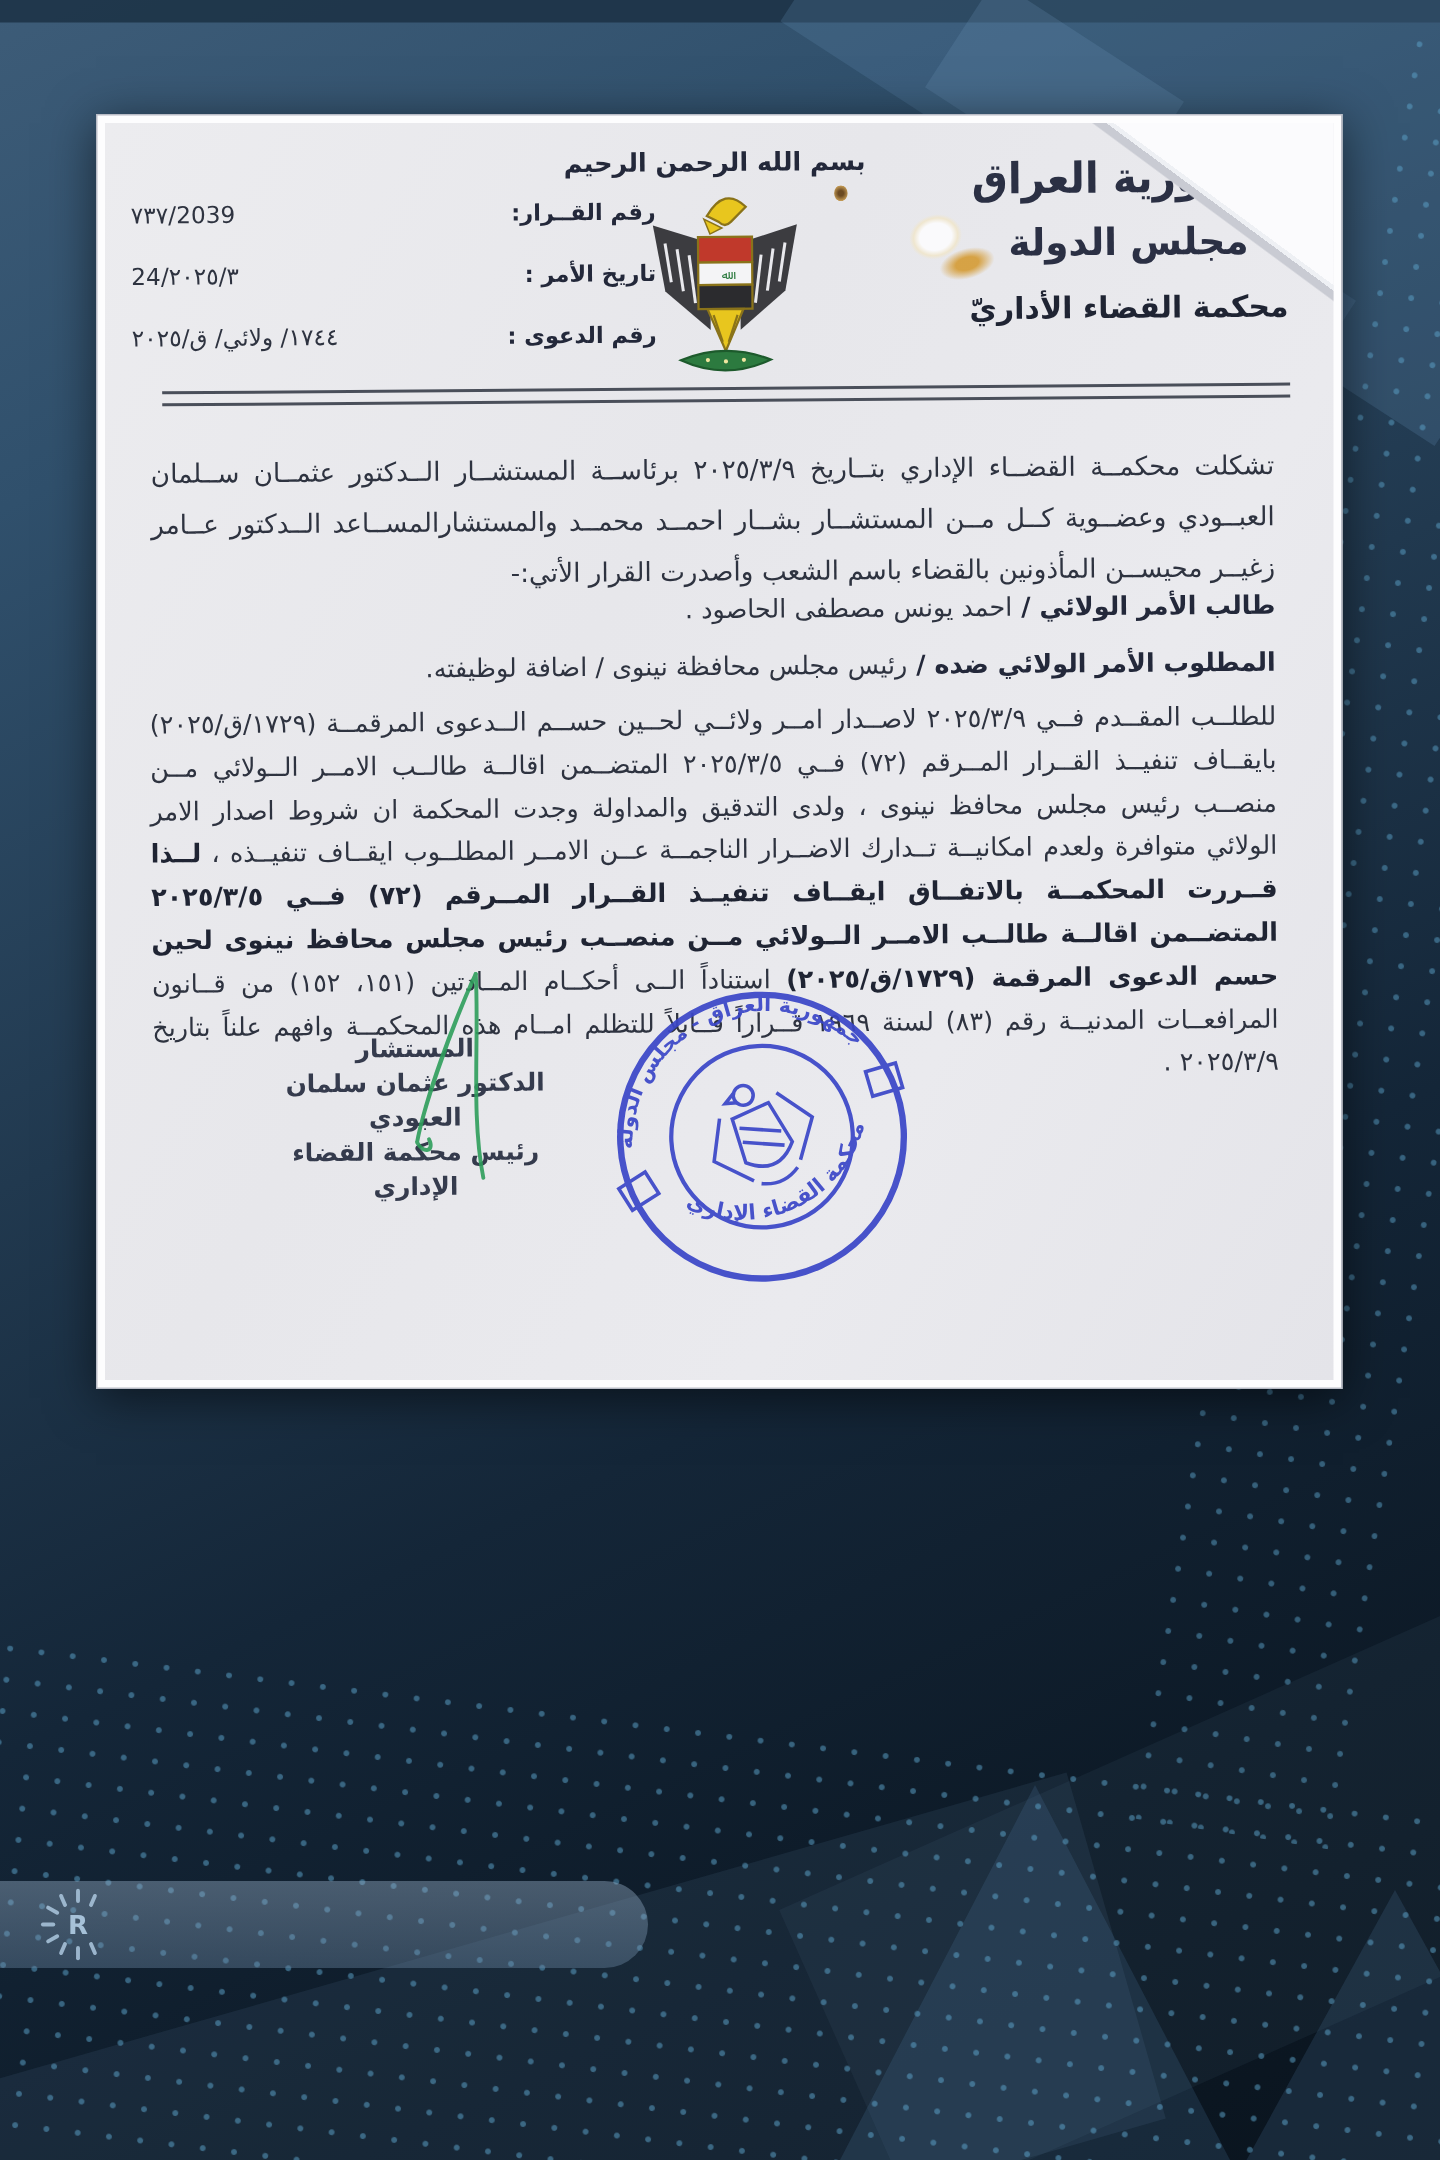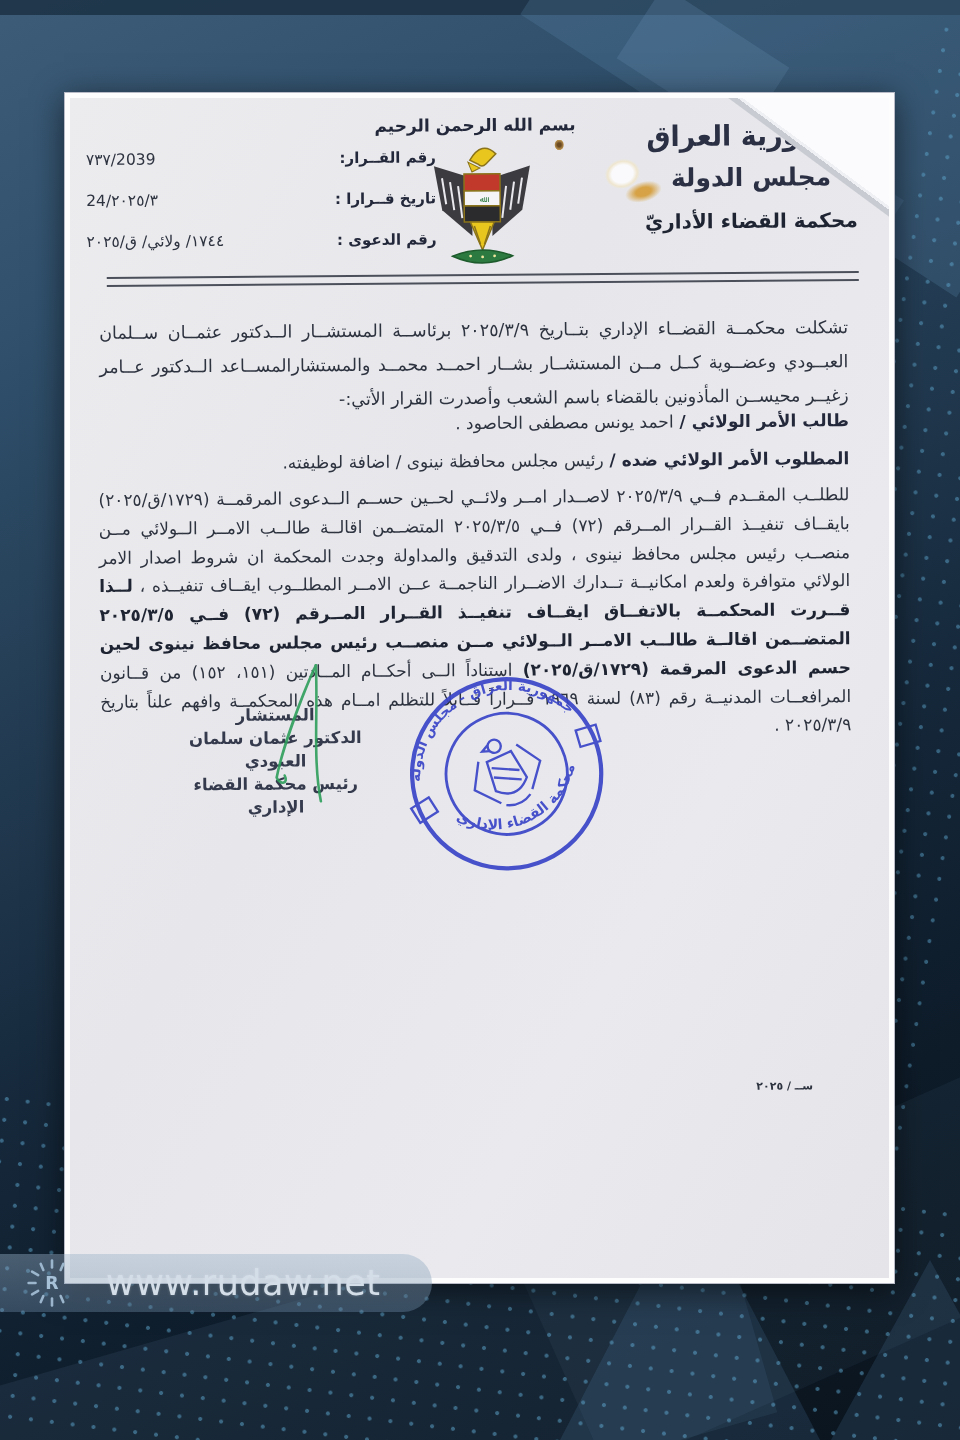--- a/index.html
+++ b/index.html
@@ -21,21 +21,21 @@
   .dots{position:absolute;
     background-image:radial-gradient(circle at 2px 2px,rgba(96,170,210,.55) 1.6px,rgba(0,0,0,0) 2.3px);
     background-size:21px 21px;}
   .dots.right{right:-20px;top:30px;width:130px;height:1200px;transform:rotate(9deg);opacity:.85;}
   .dots.bottom{left:-40px;top:1160px;width:1100px;height:330px;transform:rotate(7deg);opacity:.9;}
   .peak{position:absolute;background:rgba(50,80,108,.35);clip-path:polygon(50% 0,100% 100%,0 100%);}
   .peak.p1{left:560px;top:1190px;width:260px;height:250px;}
   .peak.p2{left:820px;top:1260px;width:220px;height:200px;background:rgba(60,95,125,.28);}
 
   
-  .paper{position:absolute;left:64px;top:92px;width:831px;height:1192px;
+  .paper{position:absolute;left:64px;top:76px;width:831px;height:850px;
     background:#fdfdfe;border:1px solid #b9bcc6;
     box-shadow:0 6px 30px rgba(0,0,0,.55);
     padding:5px;box-sizing:border-box;}
   .sheet{position:relative;width:100%;height:100%;
     background:linear-gradient(120deg,#ececef 0%,#e7e7eb 40%,#eaeaee 70%,#e4e4e9 100%);
     overflow:hidden;}
   .content{position:absolute;inset:0;transform:rotate(-0.45deg);color:#2e3340;}
 
   .fold{position:absolute;top:-2px;right:-2px;width:168px;height:124px;z-index:6;
     background:linear-gradient(to bottom left,#fbfbfd 0 45%,#eef0f4 45% 46.5%,#c9cbd3 46.5% 49%,rgba(236,236,240,0) 49.5%);}
@@ -150,21 +150,21 @@
         <div class="cal2">مجلس الدولة</div>
         <div class="court">محكمة القضاء الأداريّ</div>
       </div>
 
       <div class="meta">
         <div class="row">
           <span class="lbl">رقم القــرار:</span>
           <span class="val">2039/٧٣٧</span>
         </div>
         <div class="row">
-          <span class="lbl">تاريخ قــرارا :</span>
+          <span class="lbl">تاريخ الأمر :</span>
           <span class="val">٢٠٢٥/٣/24</span>
         </div>
         <div class="row">
           <span class="lbl">رقم الدعوى :</span>
           <span class="val">١٧٤٤/ ولائي/ ق/٢٠٢٥</span>
         </div>
       </div>
 
       <div class="rule"></div>
 
@@ -236,14 +236,13 @@
       <line x1="7" y1="17" x2="14" y2="21"></line>
       <line x1="3" y1="30" x2="11" y2="30"></line>
       <line x1="7" y1="43" x2="14" y2="39"></line>
       <line x1="17" y1="52" x2="20" y2="45"></line>
       <line x1="30" y1="56" x2="30" y2="48"></line>
       <line x1="43" y1="52" x2="40" y2="45"></line>
       <line x1="43" y1="8" x2="40" y2="15"></line>
     </g>
     <text x="30" y="37" text-anchor="middle" font-size="20" font-weight="bold" fill="#a6c1d8">R</text>
   </svg>
-  <div class="wm-text">www.rudaw.net</div>
 </div>
 
 </body></html>

